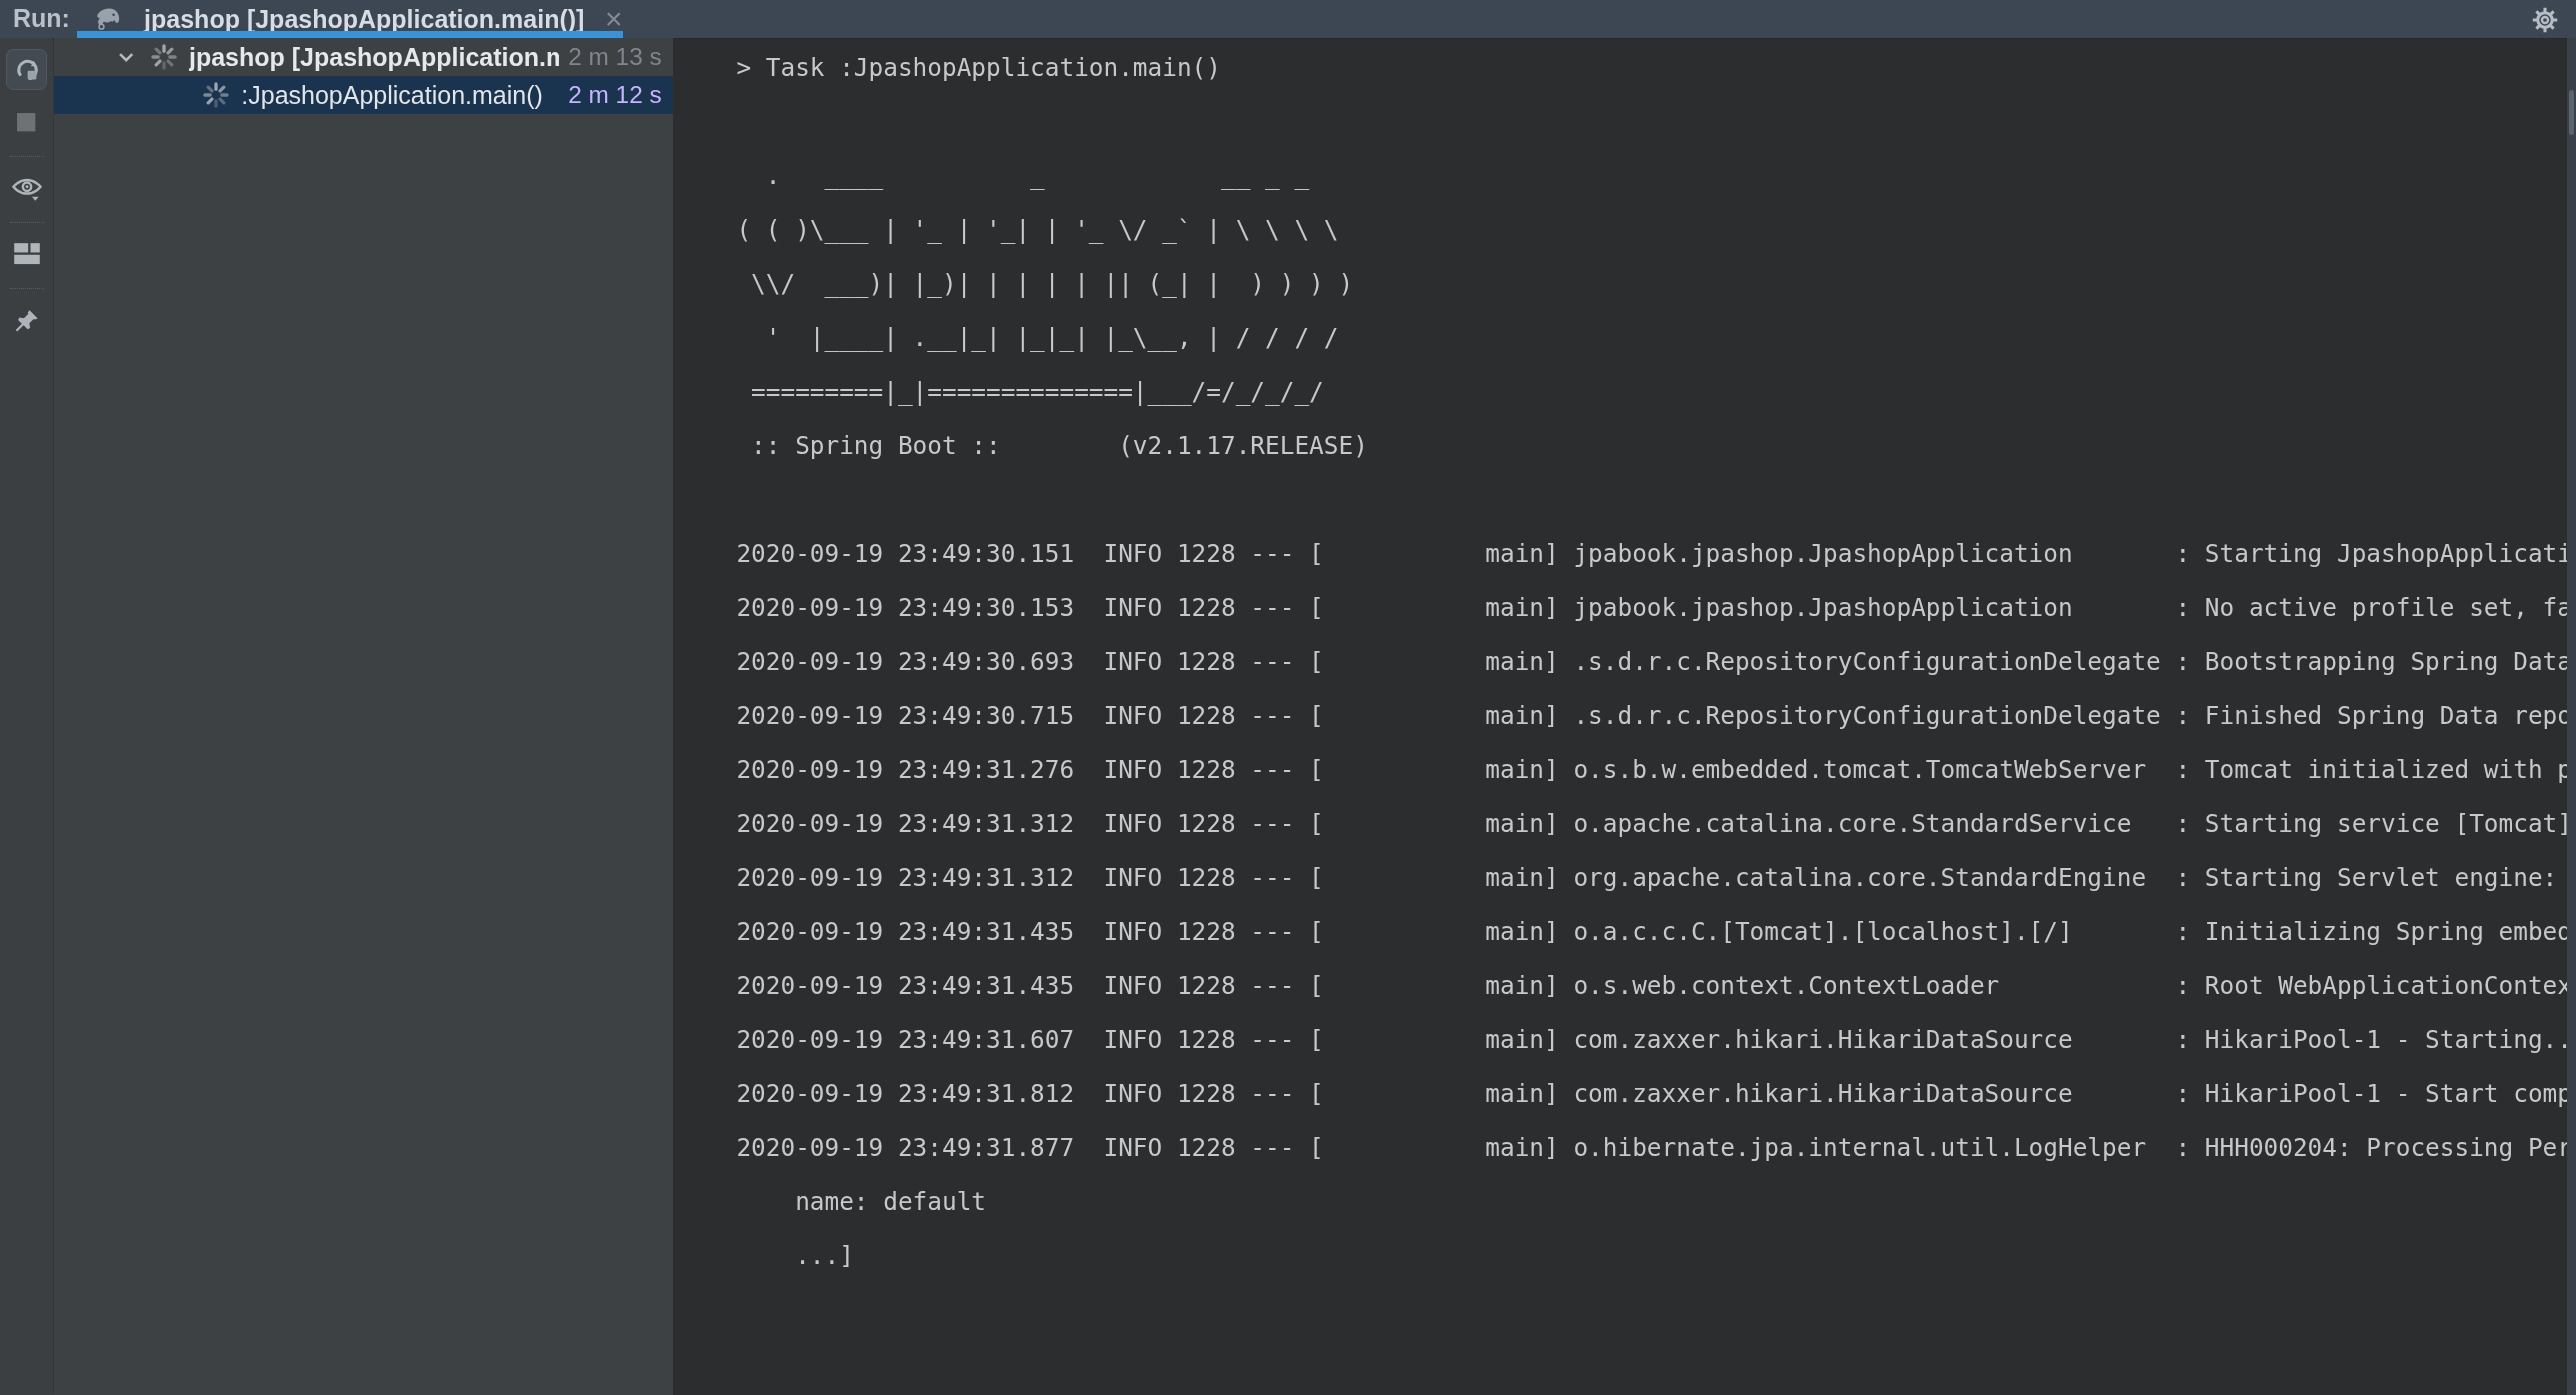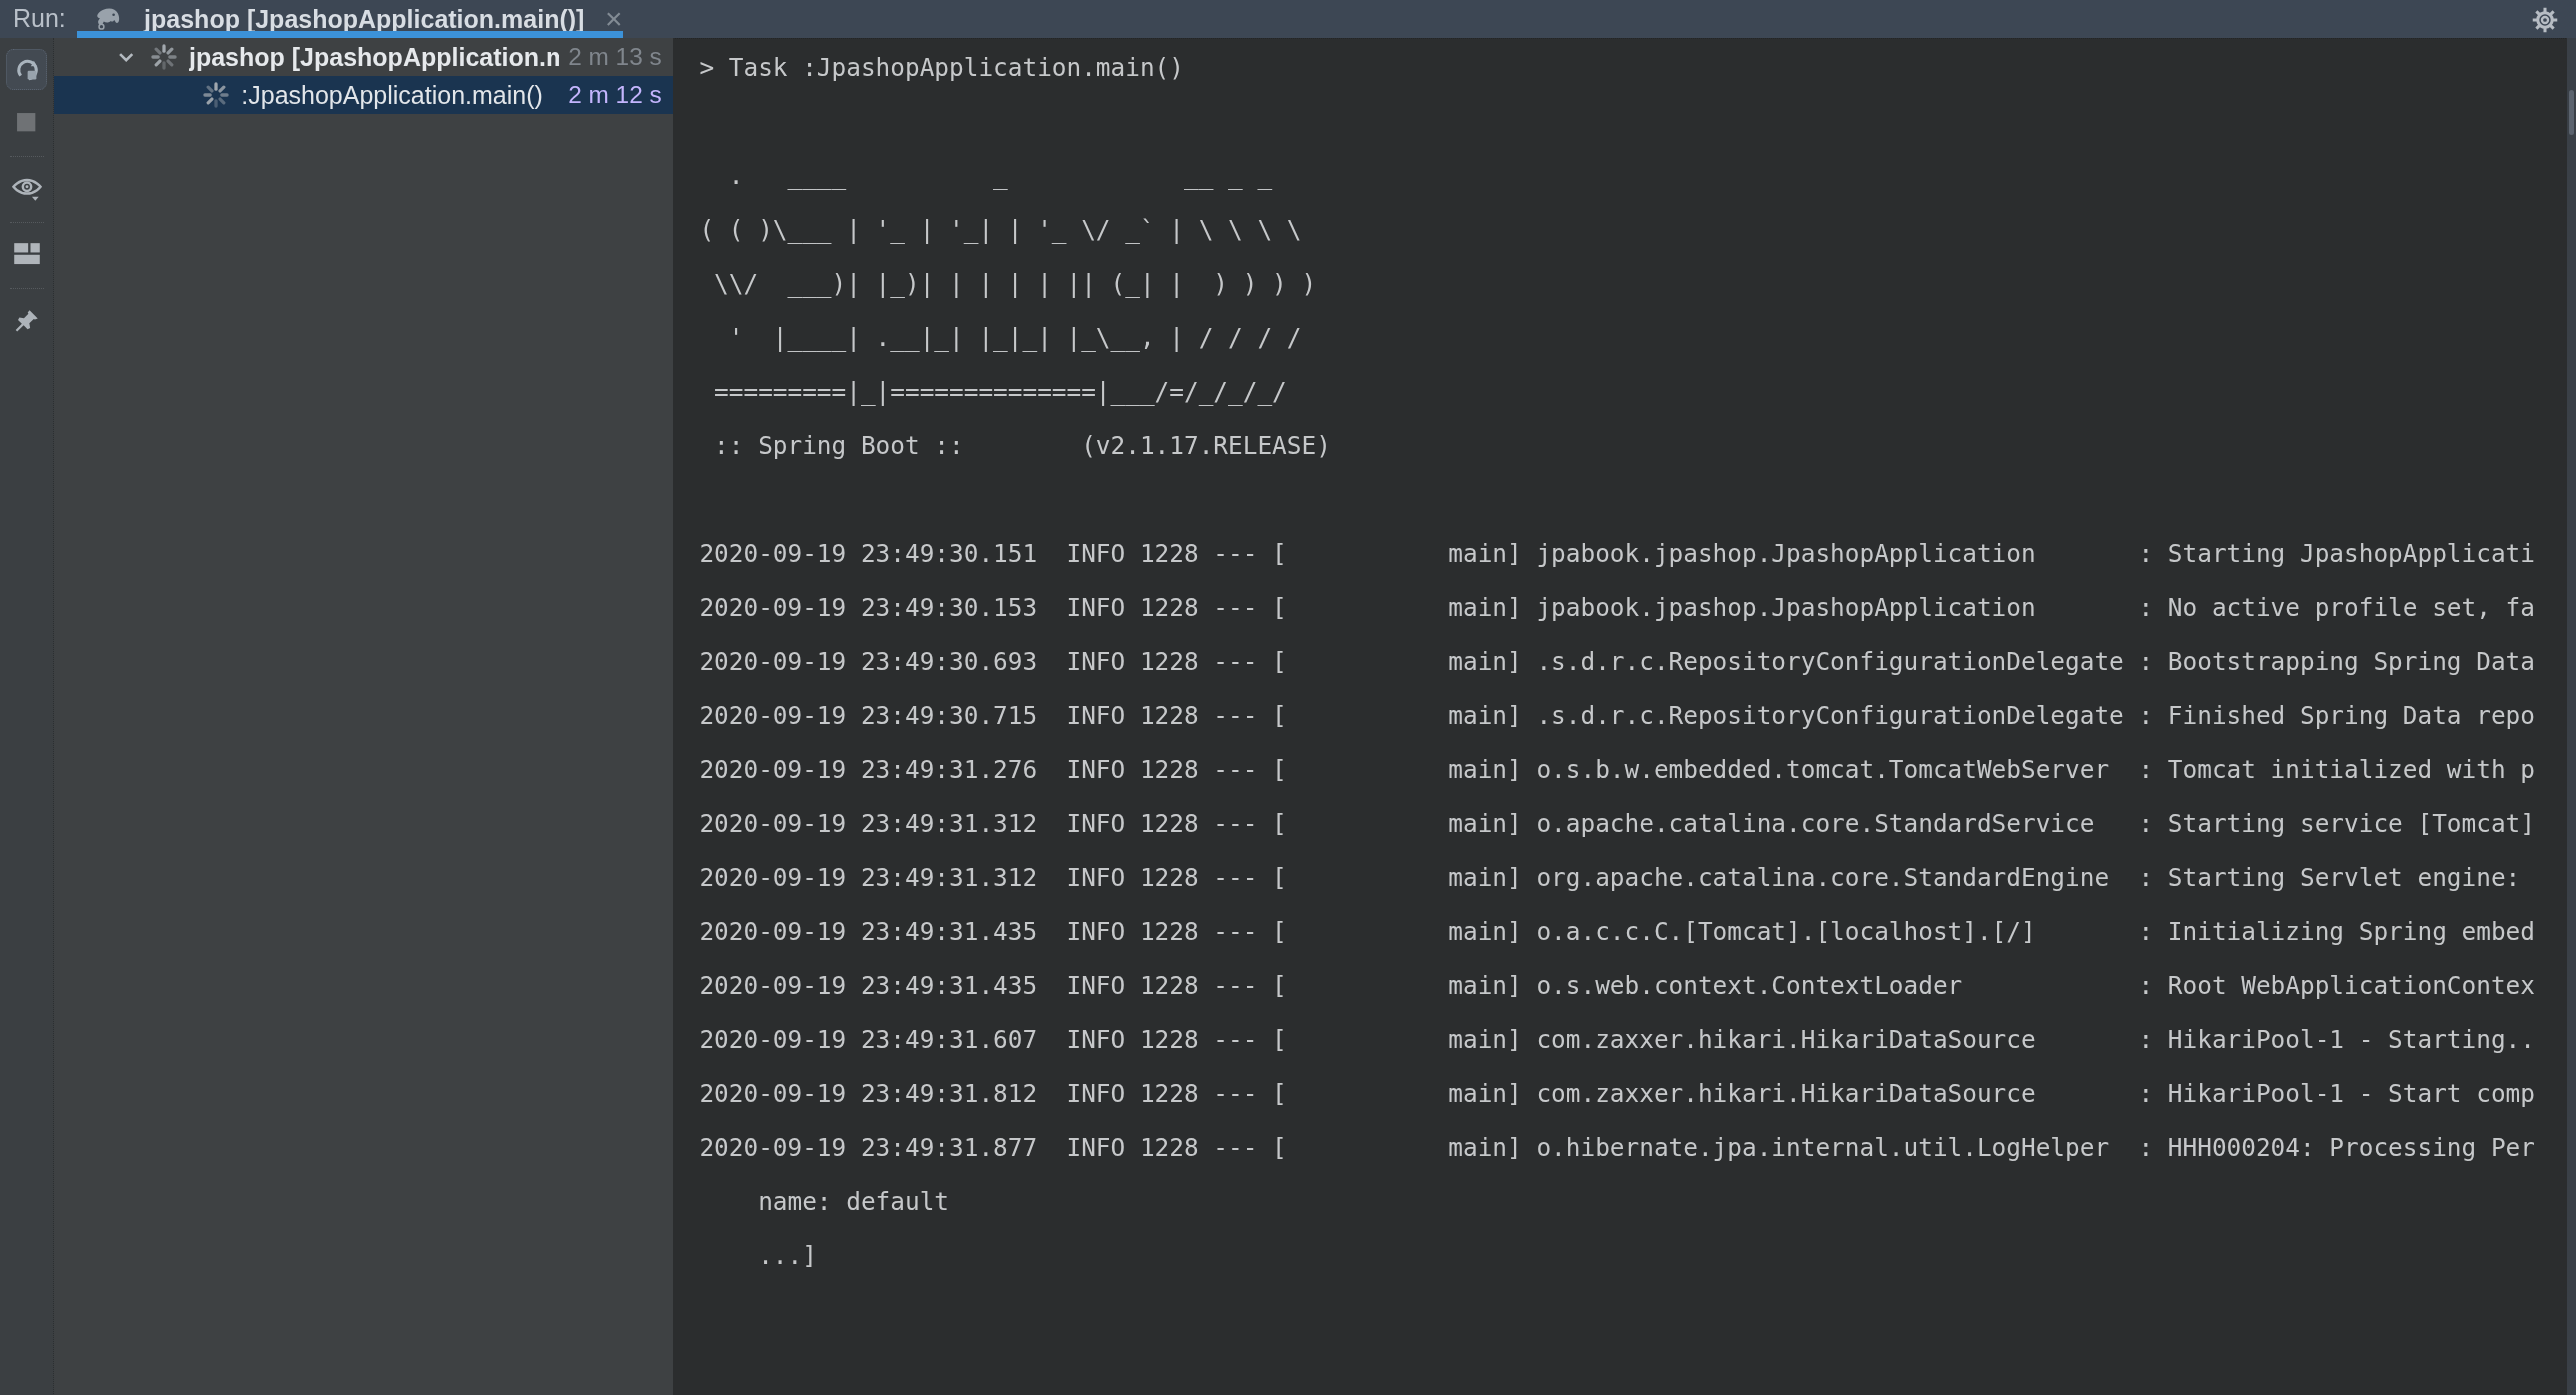--- a/index.html
+++ b/index.html
@@ -2,21 +2,21 @@
 <html style="font-size:15px"><head>
 <meta charset="utf-8">
 <style>
   html,body{margin:0;padding:0;background:#2b2d2e;}
   body{width:2576px;height:1396px;position:relative;overflow:hidden;
        font-family:"Liberation Sans",sans-serif;-webkit-font-smoothing:antialiased;}
 
   
   .header{position:absolute;left:0;top:0;width:2576px;height:38px;background:#3d4754;}
   .run-label{position:absolute;left:13px;top:0;height:38px;line-height:36px;
-             color:#b9c0c9;font-size:25px;}
+             color:#b9c0c9;font-size:25px;font-weight:bold;}
   .run-tab{position:absolute;left:86px;top:0;height:38px;display:flex;align-items:center;
            gap:11.3px;padding:0 7.5px;cursor:default;}
   .tab-title{color:#d8dde3;font-size:25px;font-weight:bold;white-space:nowrap;}
   .tab-close{color:#828b94;font-size:30px;line-height:30px;margin-left:9.4px;font-weight:normal;}
   .tab-underline{position:absolute;left:77px;top:31px;width:546px;height:7.5px;background:#3c92d9;}
   .gear{position:absolute;right:17px;top:5.6px;width:28px;height:28px;}
 
   
   .toolbar{position:absolute;left:0;top:38px;width:53px;bottom:0;background:#3b3f42;
            border-right:1.9px dotted #2c2f31;display:flex;flex-direction:column;align-items:center;}
@@ -35,21 +35,21 @@
   .dur{flex:0 0 auto;padding-right:11.3px;padding-left:9.4px;font-size:24.4px;}
   .tree-row.root .dur{color:#80868d;text-align:center;}
   .tree-row.child .dur{color:#c4b5fd;}
   .ticon{flex:0 0 auto;margin-right:11.3px;display:flex;align-items:center;}
 
   
   .console{position:absolute;left:675px;top:38px;right:0;bottom:0;background:#2b2d2e;
            overflow:hidden;border-top:1.9px dotted #232526;}
   .console-inner{padding:1.9px 0 0 24.4px;}
   .console-line{height:54px;line-height:54px;white-space:pre;
-                font-family:"DejaVu Sans Mono",monospace;font-size:24.4px;color:#c6c8ca;}
+                font-family:"DejaVu Sans Mono",monospace;font-size:24.4px;color:#c6c8ca;margin-left:37px;}
   .console-line .lnk{color:#4b8dd8;text-decoration:underline;}
 
   
   .scroll-gutter{position:absolute;right:0;top:38px;width:9.4px;bottom:0;background:#3a4047;}
   .scroll-thumb{position:absolute;right:1.9px;top:90px;width:5.6px;height:45px;
                 background:#5b636e;border-radius:2.8px;}
 
   svg{display:block;}
 </style>
 </head>

